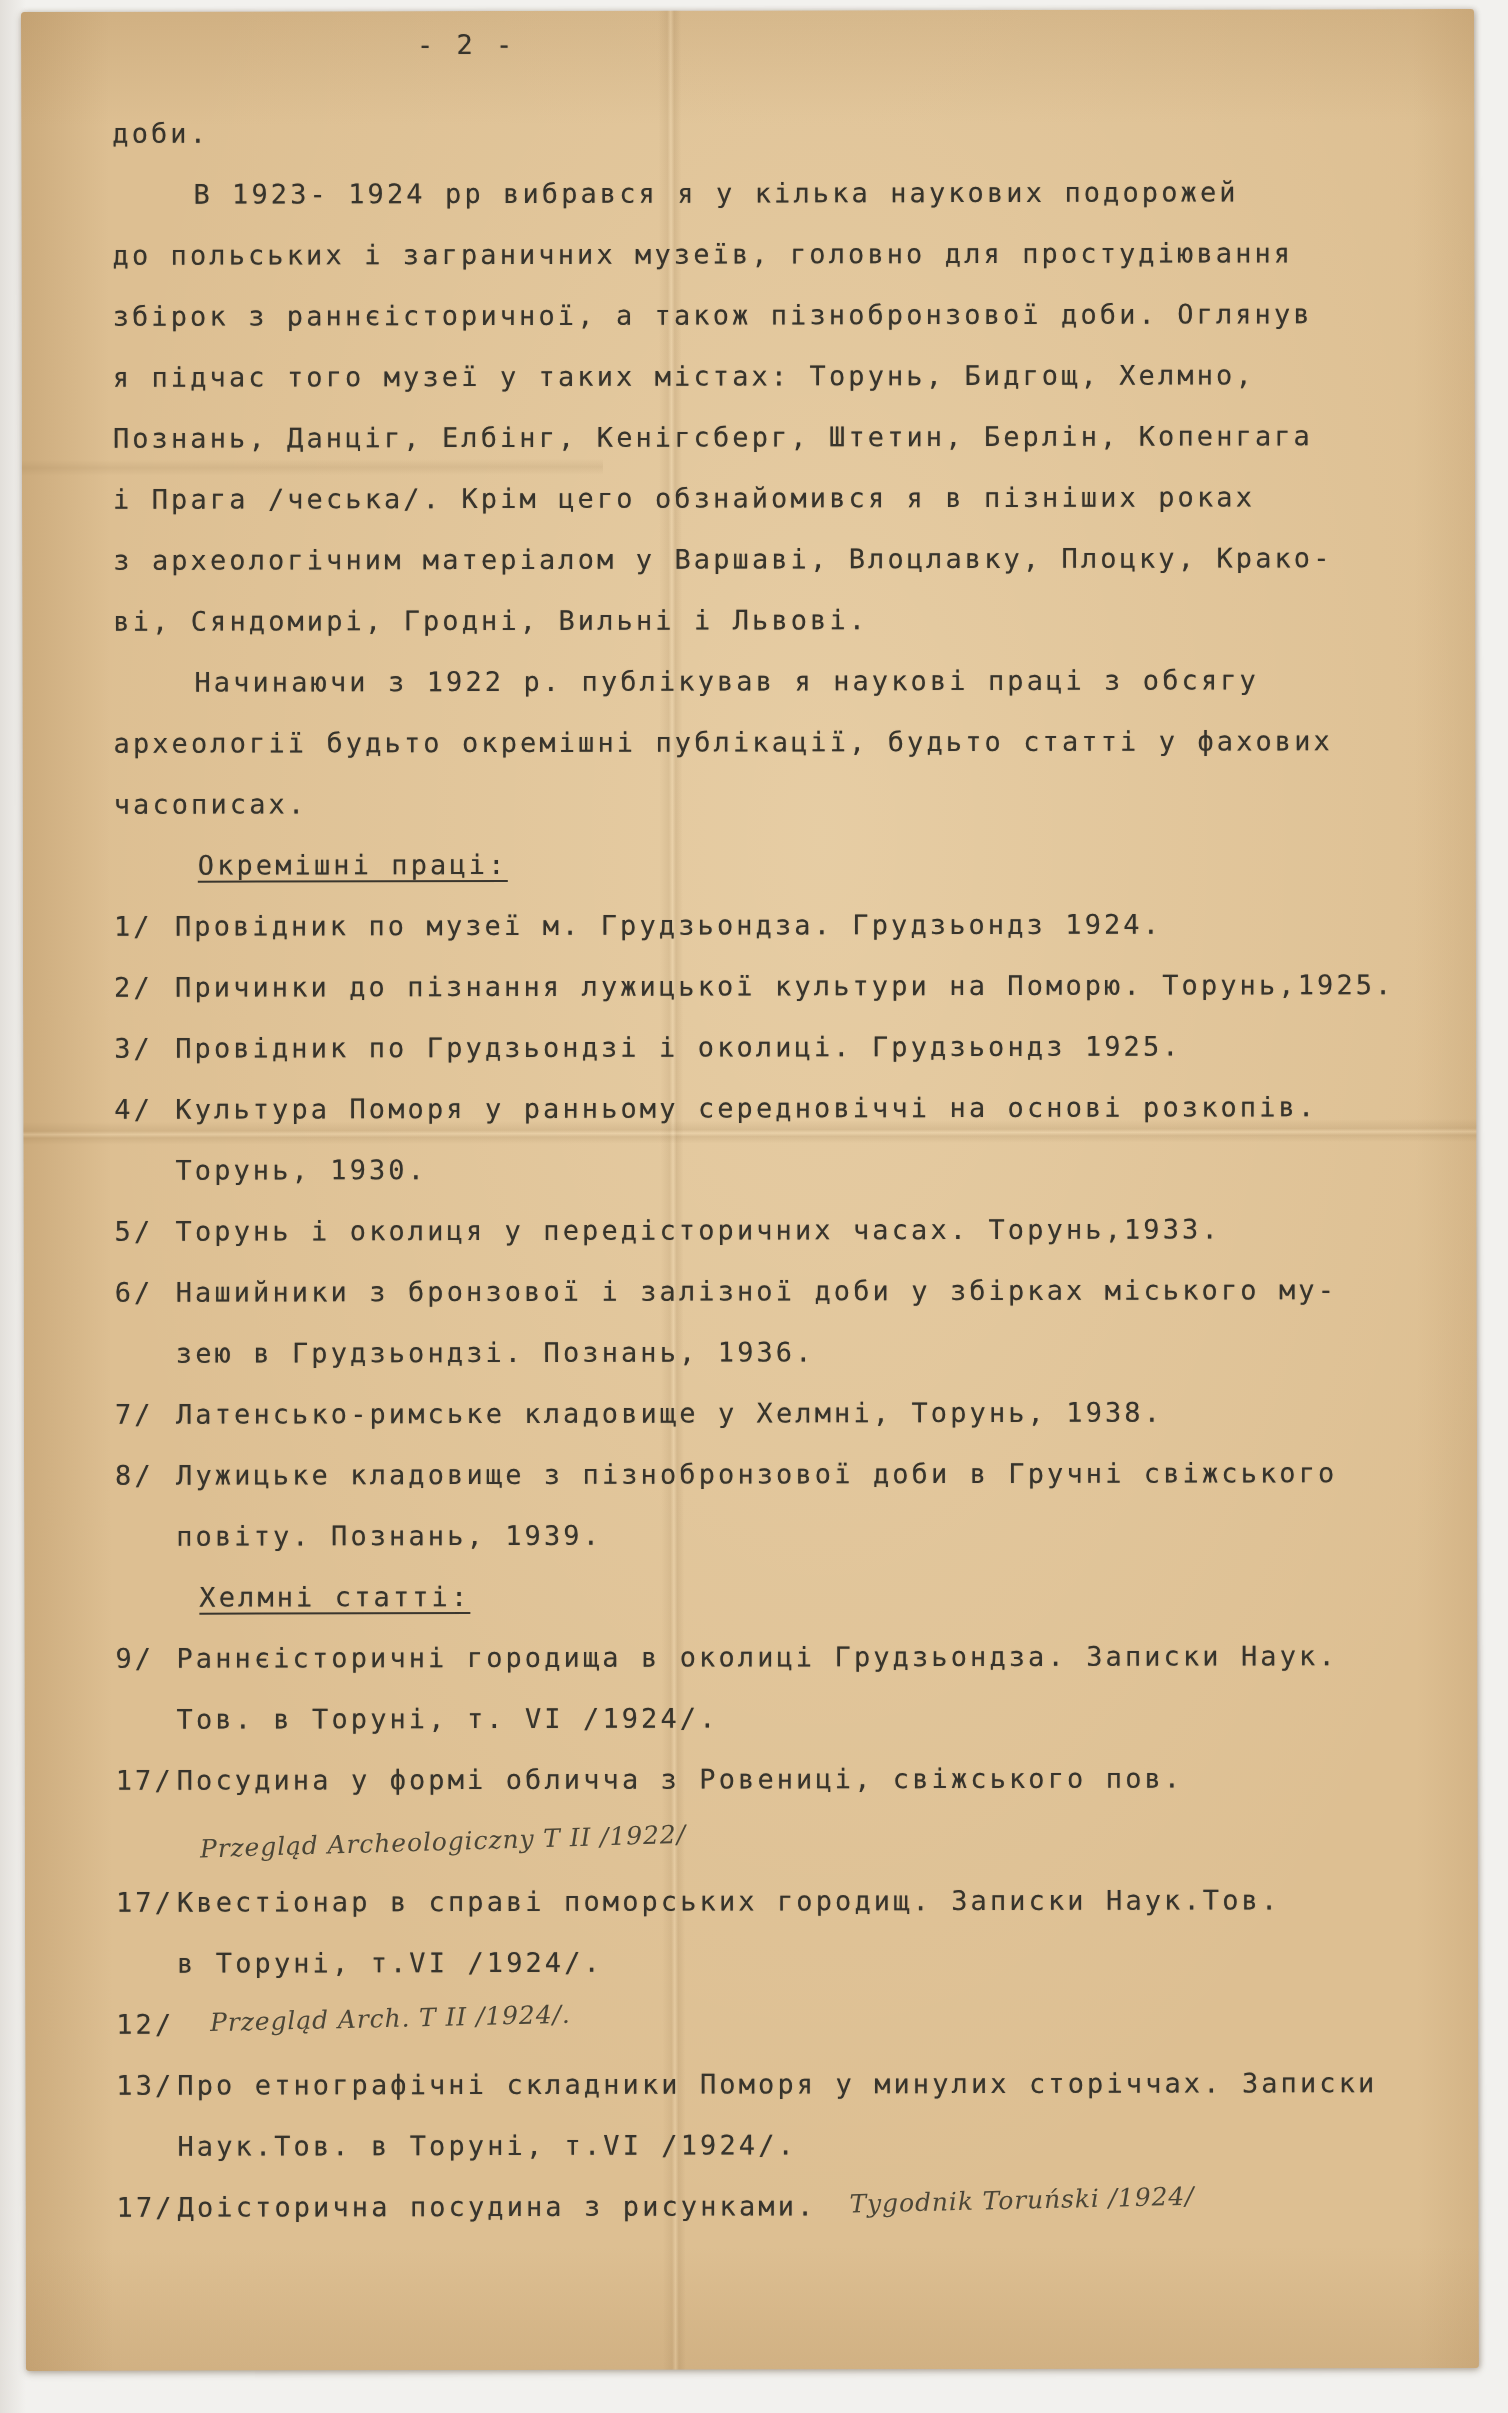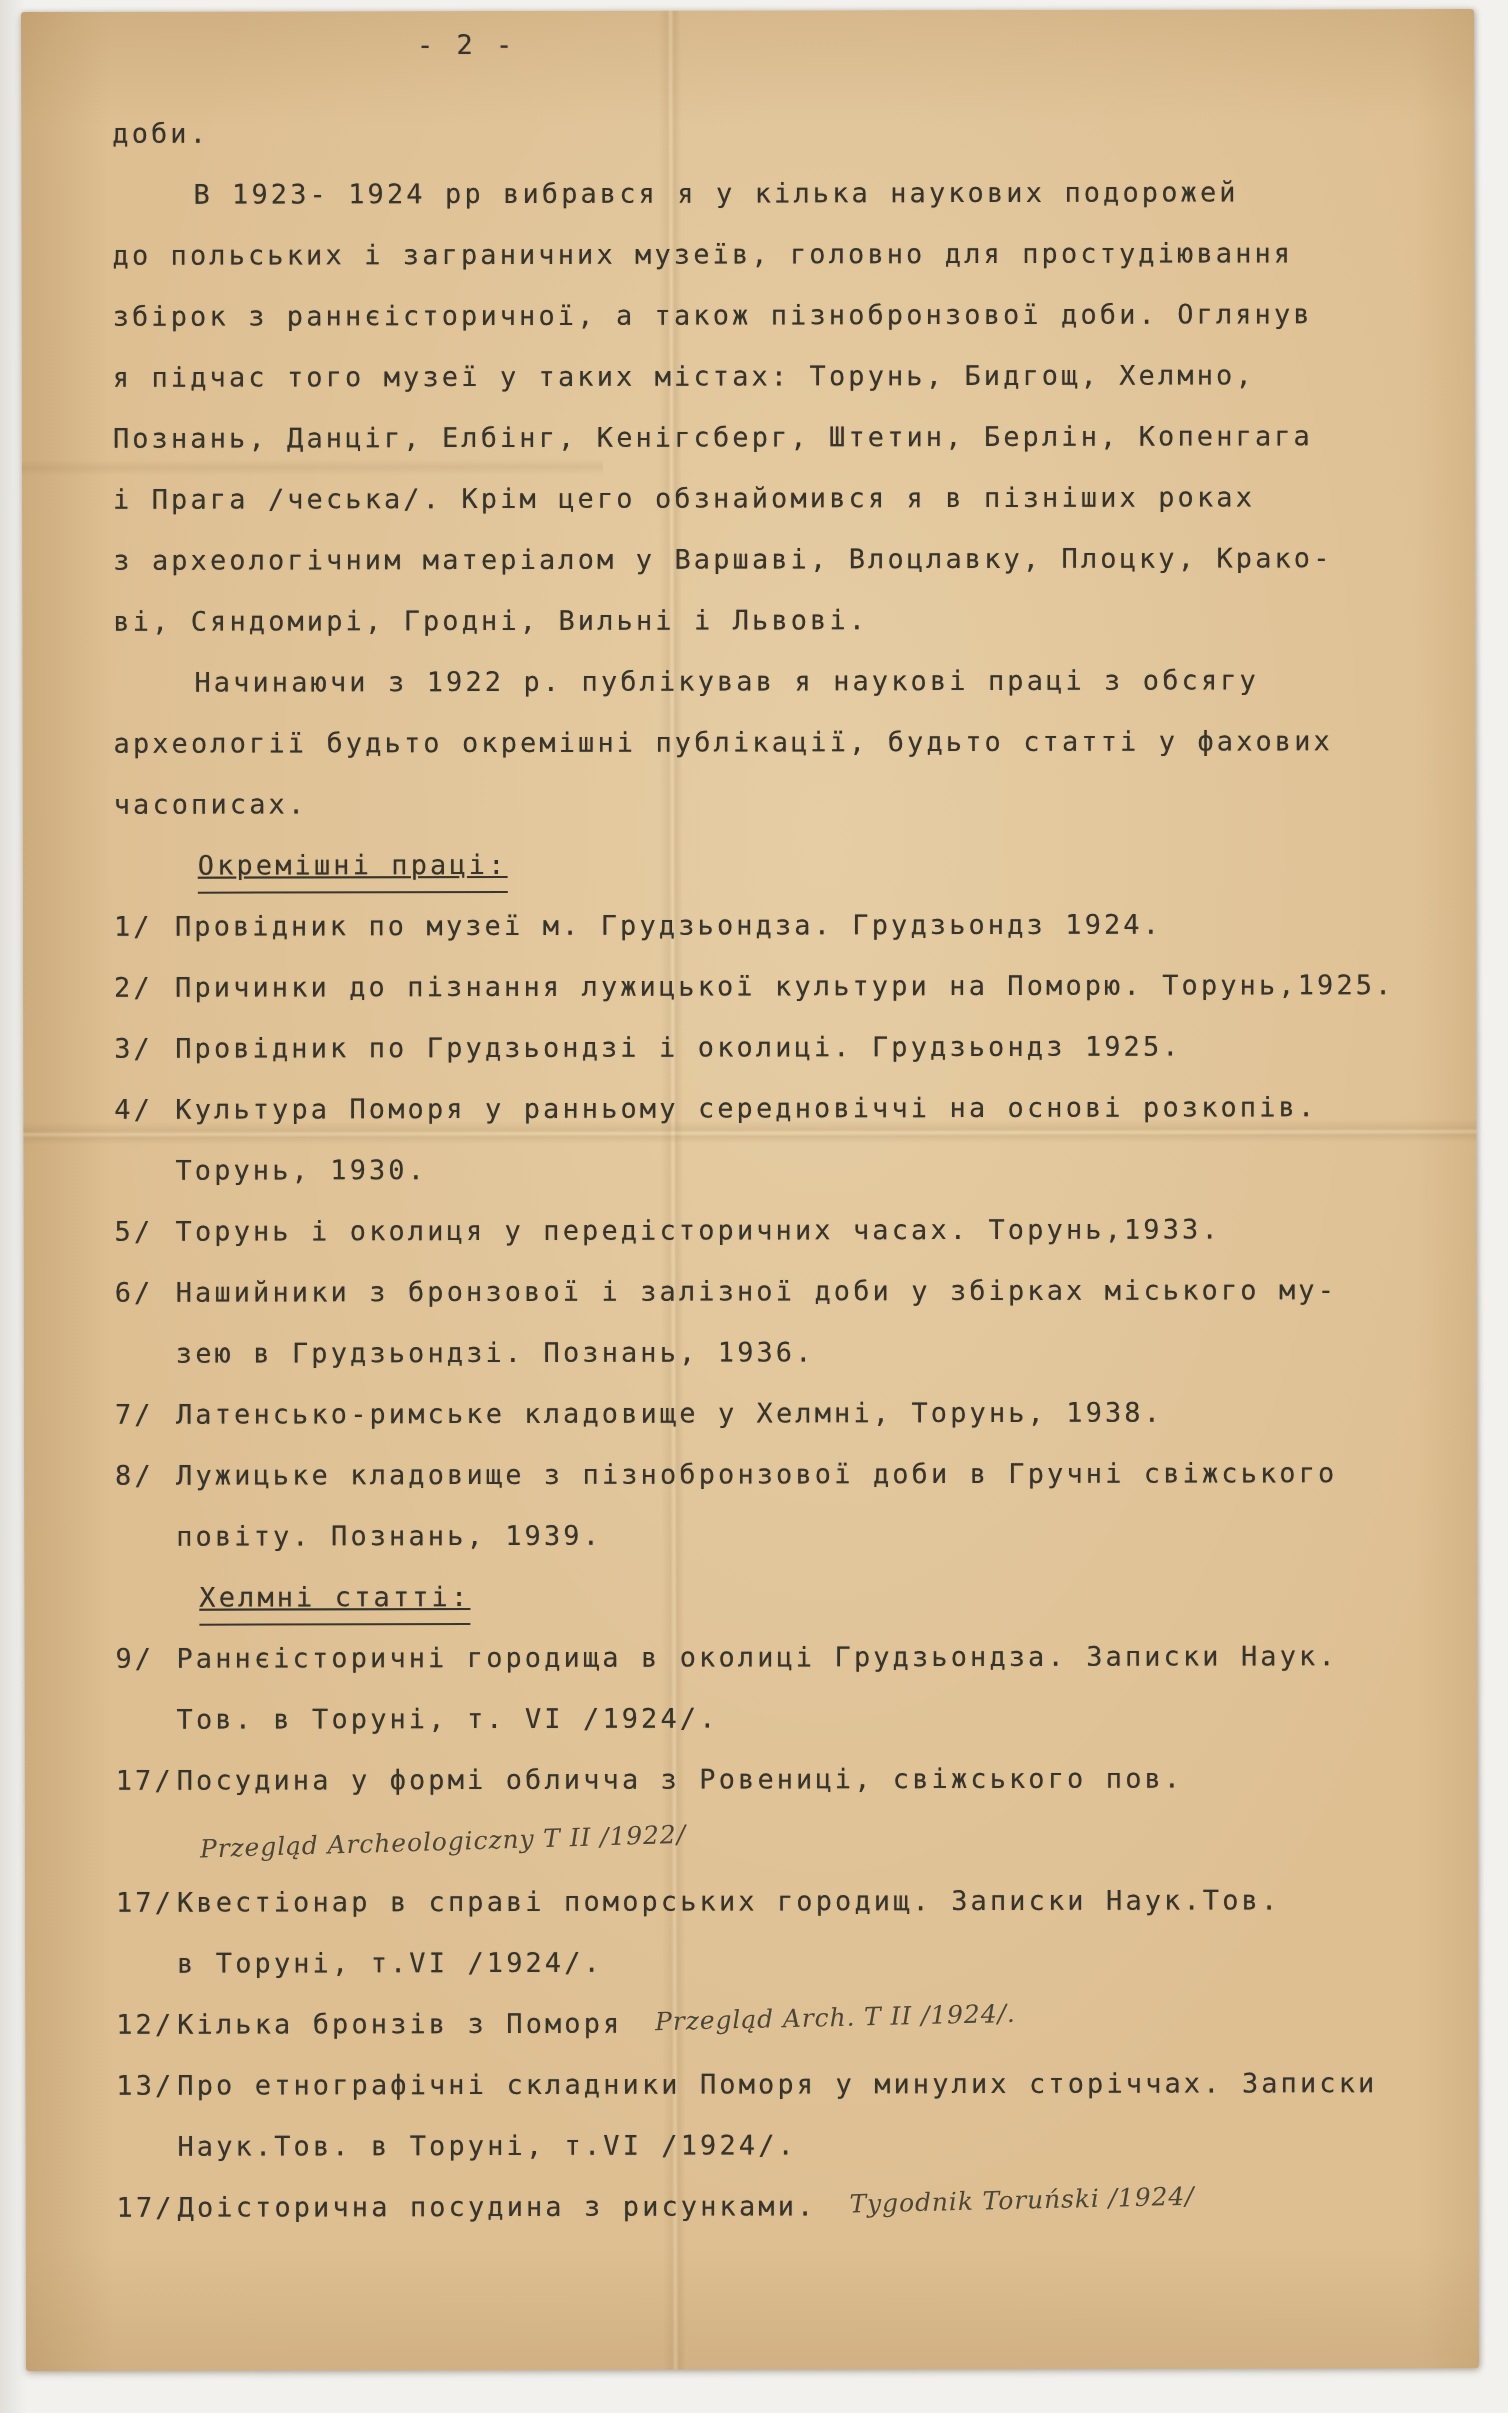--- a/index.html
+++ b/index.html
@@ -43,21 +43,21 @@
     text-shadow:0 0 0.9px rgba(55,50,40,0.45);
   }
   .content{
     position:absolute;left:91px;top:91px;right:24.5px;
     font-size:27px;letter-spacing:3.1px;color:#37342c;
     text-shadow:0 0 0.9px rgba(55,50,40,0.45);
   }
   .line{height:61px;line-height:61px;white-space:nowrap;}
   .indent{padding-left:81px;}
   .heading{padding-left:84px;}
-  .hul{border-bottom:2.6px solid #3a362e;padding-bottom:11px;text-decoration:underline;}
+  .hul{border-bottom:2.6px solid #3a362e;padding-bottom:0;}
   .item{display:flex;}
   .num{flex:none;width:61px;}
   .cont{padding-left:61px;}
   .hwline{padding-left:84px;}
   .hw{
     font-family:"DejaVu Serif", serif;font-style:italic;
     font-size:25px;letter-spacing:0.9px;color:#4b4637;
     text-shadow:none;display:inline-block;transform:rotate(-1.6deg);
   }
   .hw-inline{margin-left:33px;transform:rotate(-1.2deg) translateY(-5.3px);}
@@ -139,21 +139,20 @@
           <span>Посудина у формі обличча з Ровениці, свіжського пов.</span>
         </div>
       <div class="line hwline"><span class="hw">Przegląd Archeologiczny T II /1922/</span></div>
       <div class="line item">
           <span class="num">17/</span>
           <span>Квестіонар в справі поморських городищ. Записки Наук.Тов.</span>
         </div>
       <div class="line cont">в Торуні, т.VI /1924/.</div>
       <div class="line item">
           <span class="num">12/</span>
-          <span>Кілька бронзів з Поморя</span>
           <span class="hw hw-inline">Przegląd Arch. T II /1924/.</span>
         </div>
       <div class="line item">
           <span class="num">13/</span>
           <span>Про етнографічні складники Поморя у минулих сторіччах. Записки</span>
         </div>
       <div class="line cont">Наук.Тов. в Торуні, т.VI /1924/.</div>
       <div class="line item">
           <span class="num">17/</span>
           <span>Доісторична посудина з рисунками.</span>

